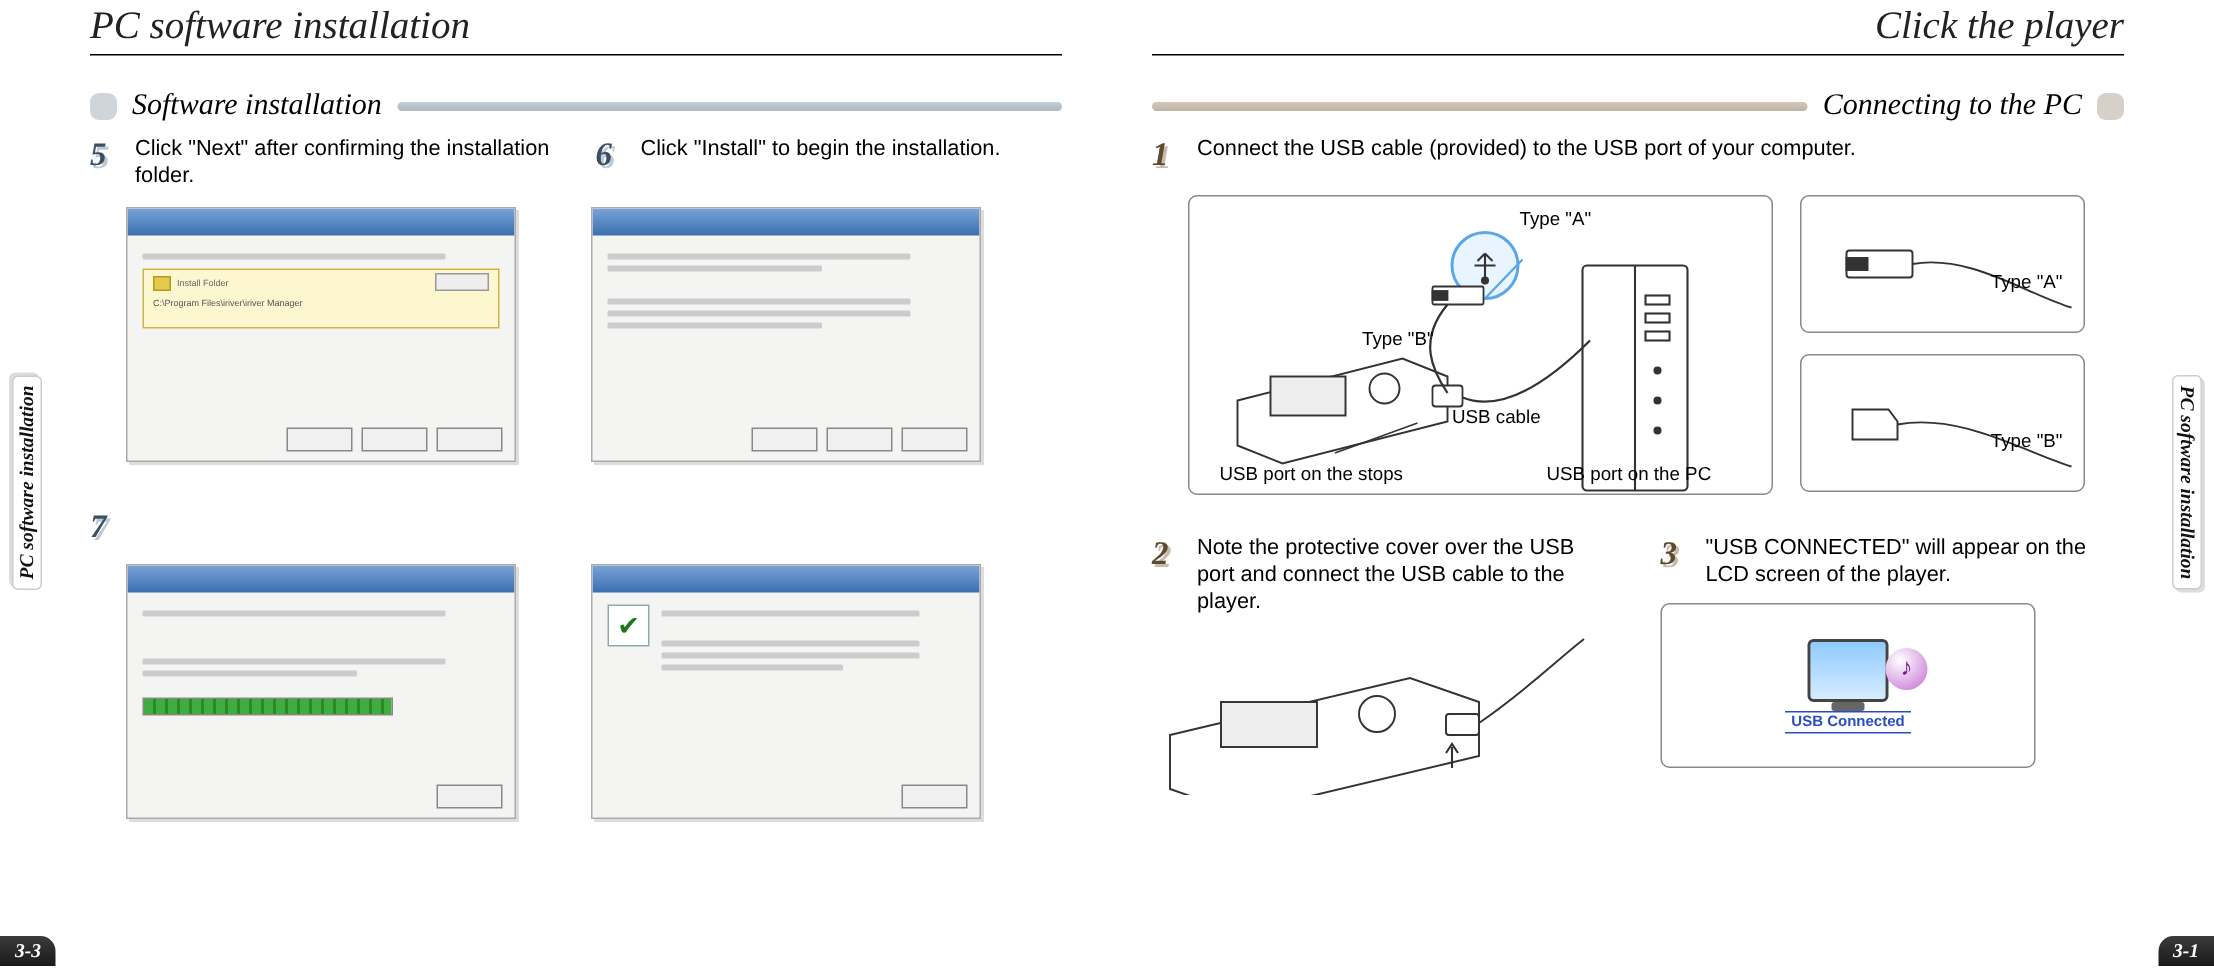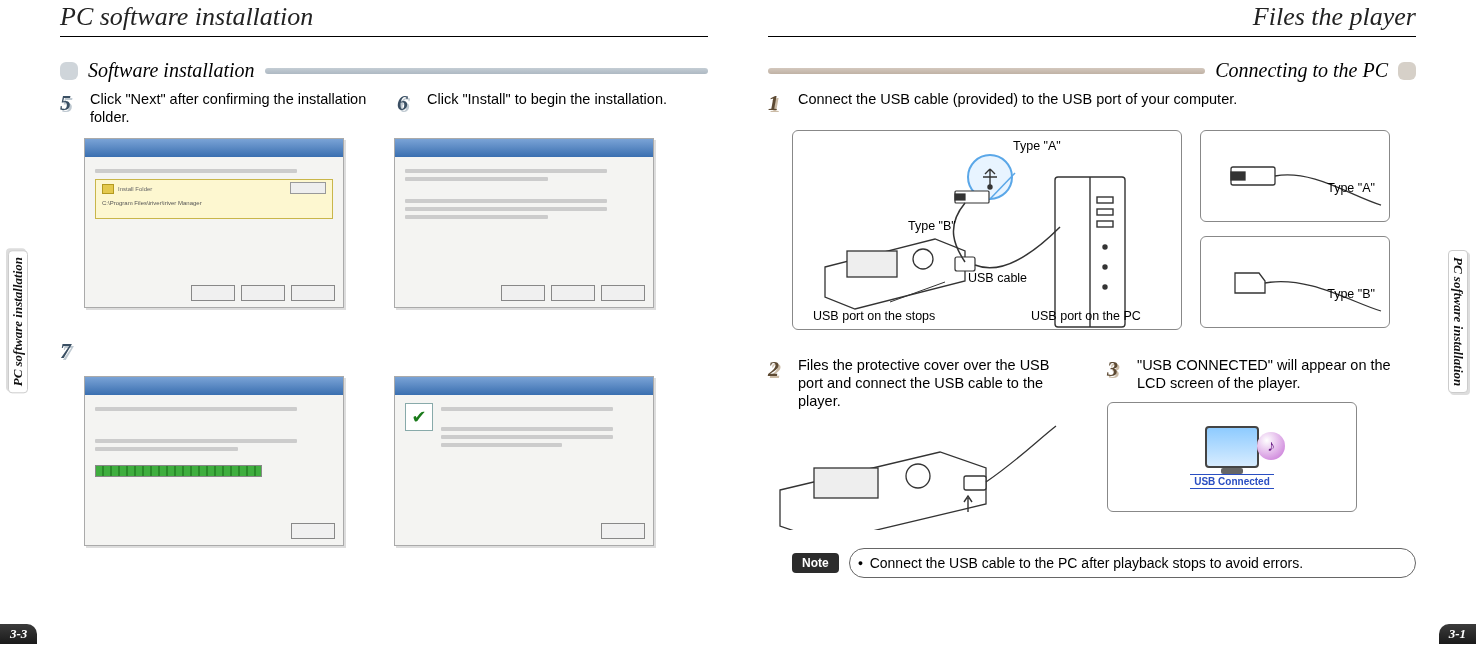--- a/index.html
+++ b/index.html
@@ -324,21 +324,21 @@
             <div class="btn"></div>
           </div>
       </div>
     </div>
 
     <div class="page-num">3-3</div>
   </div>
 
   <div class="page right">
     <div class="side-tab right">PC software installation</div>
-    <div class="page-title">Files the player</div>
+    <div class="page-title">Click the player</div>
 
     <div class="subheader-row right">
       <span class="header-line right"></span>
       <span class="sub-title">Connecting to the PC</span>
       <span class="sub-bullet right"></span>
     </div>
 
     <div class="step">
       <span class="step-num tan">1</span>
       <span class="step-text">Connect the USB cable (provided) to the USB port of your computer.</span>
@@ -411,21 +411,21 @@
           </svg>
           <span class="fig-label" style="top:50px; right:14px;">Type "B"</span>
         </div>
       </div>
     </div>
 
     <div class="step2row">
       <div class="col">
         <div class="step">
           <span class="step-num tan">2</span>
-          <span class="step-text">Files the protective cover over the USB port and connect the USB cable to the player.</span>
+          <span class="step-text">Note the protective cover over the USB port and connect the USB cable to the player.</span>
         </div>
         <div class="player-fig">
           <svg viewBox="0 0 290 110" width="290" height="110">
             <g stroke="#333" fill="#fff" stroke-width="1.3">
               <path d="M12 70 l160 -38 l46 16 l0 36 l-160 38 l-46 -16 z"></path>
               <rect x="46" y="48" width="64" height="30" fill="#eee"></rect>
               <circle cx="150" cy="56" r="12"></circle>
               <rect x="196" y="56" width="22" height="14" rx="2"></rect>
               <path d="M218 62 C 250 40, 270 20, 288 6" fill="none"></path>
             </g>
@@ -443,20 +443,16 @@
         <div class="lcd-fig">
           <div style="position:relative">
             <div class="monitor"></div>
             <div class="note-circle">♪</div>
           </div>
           <div class="lcd-caption">USB Connected</div>
         </div>
       </div>
     </div>
 
-    <div class="note-row">
-      <span class="note-badge">Note</span>
-      <span class="note-box">Connect the USB cable to the PC after playback stops to avoid errors.</span>
-    </div>
 
     <div class="page-num">3-1</div>
   </div>
 </div>
 
 </body></html>

